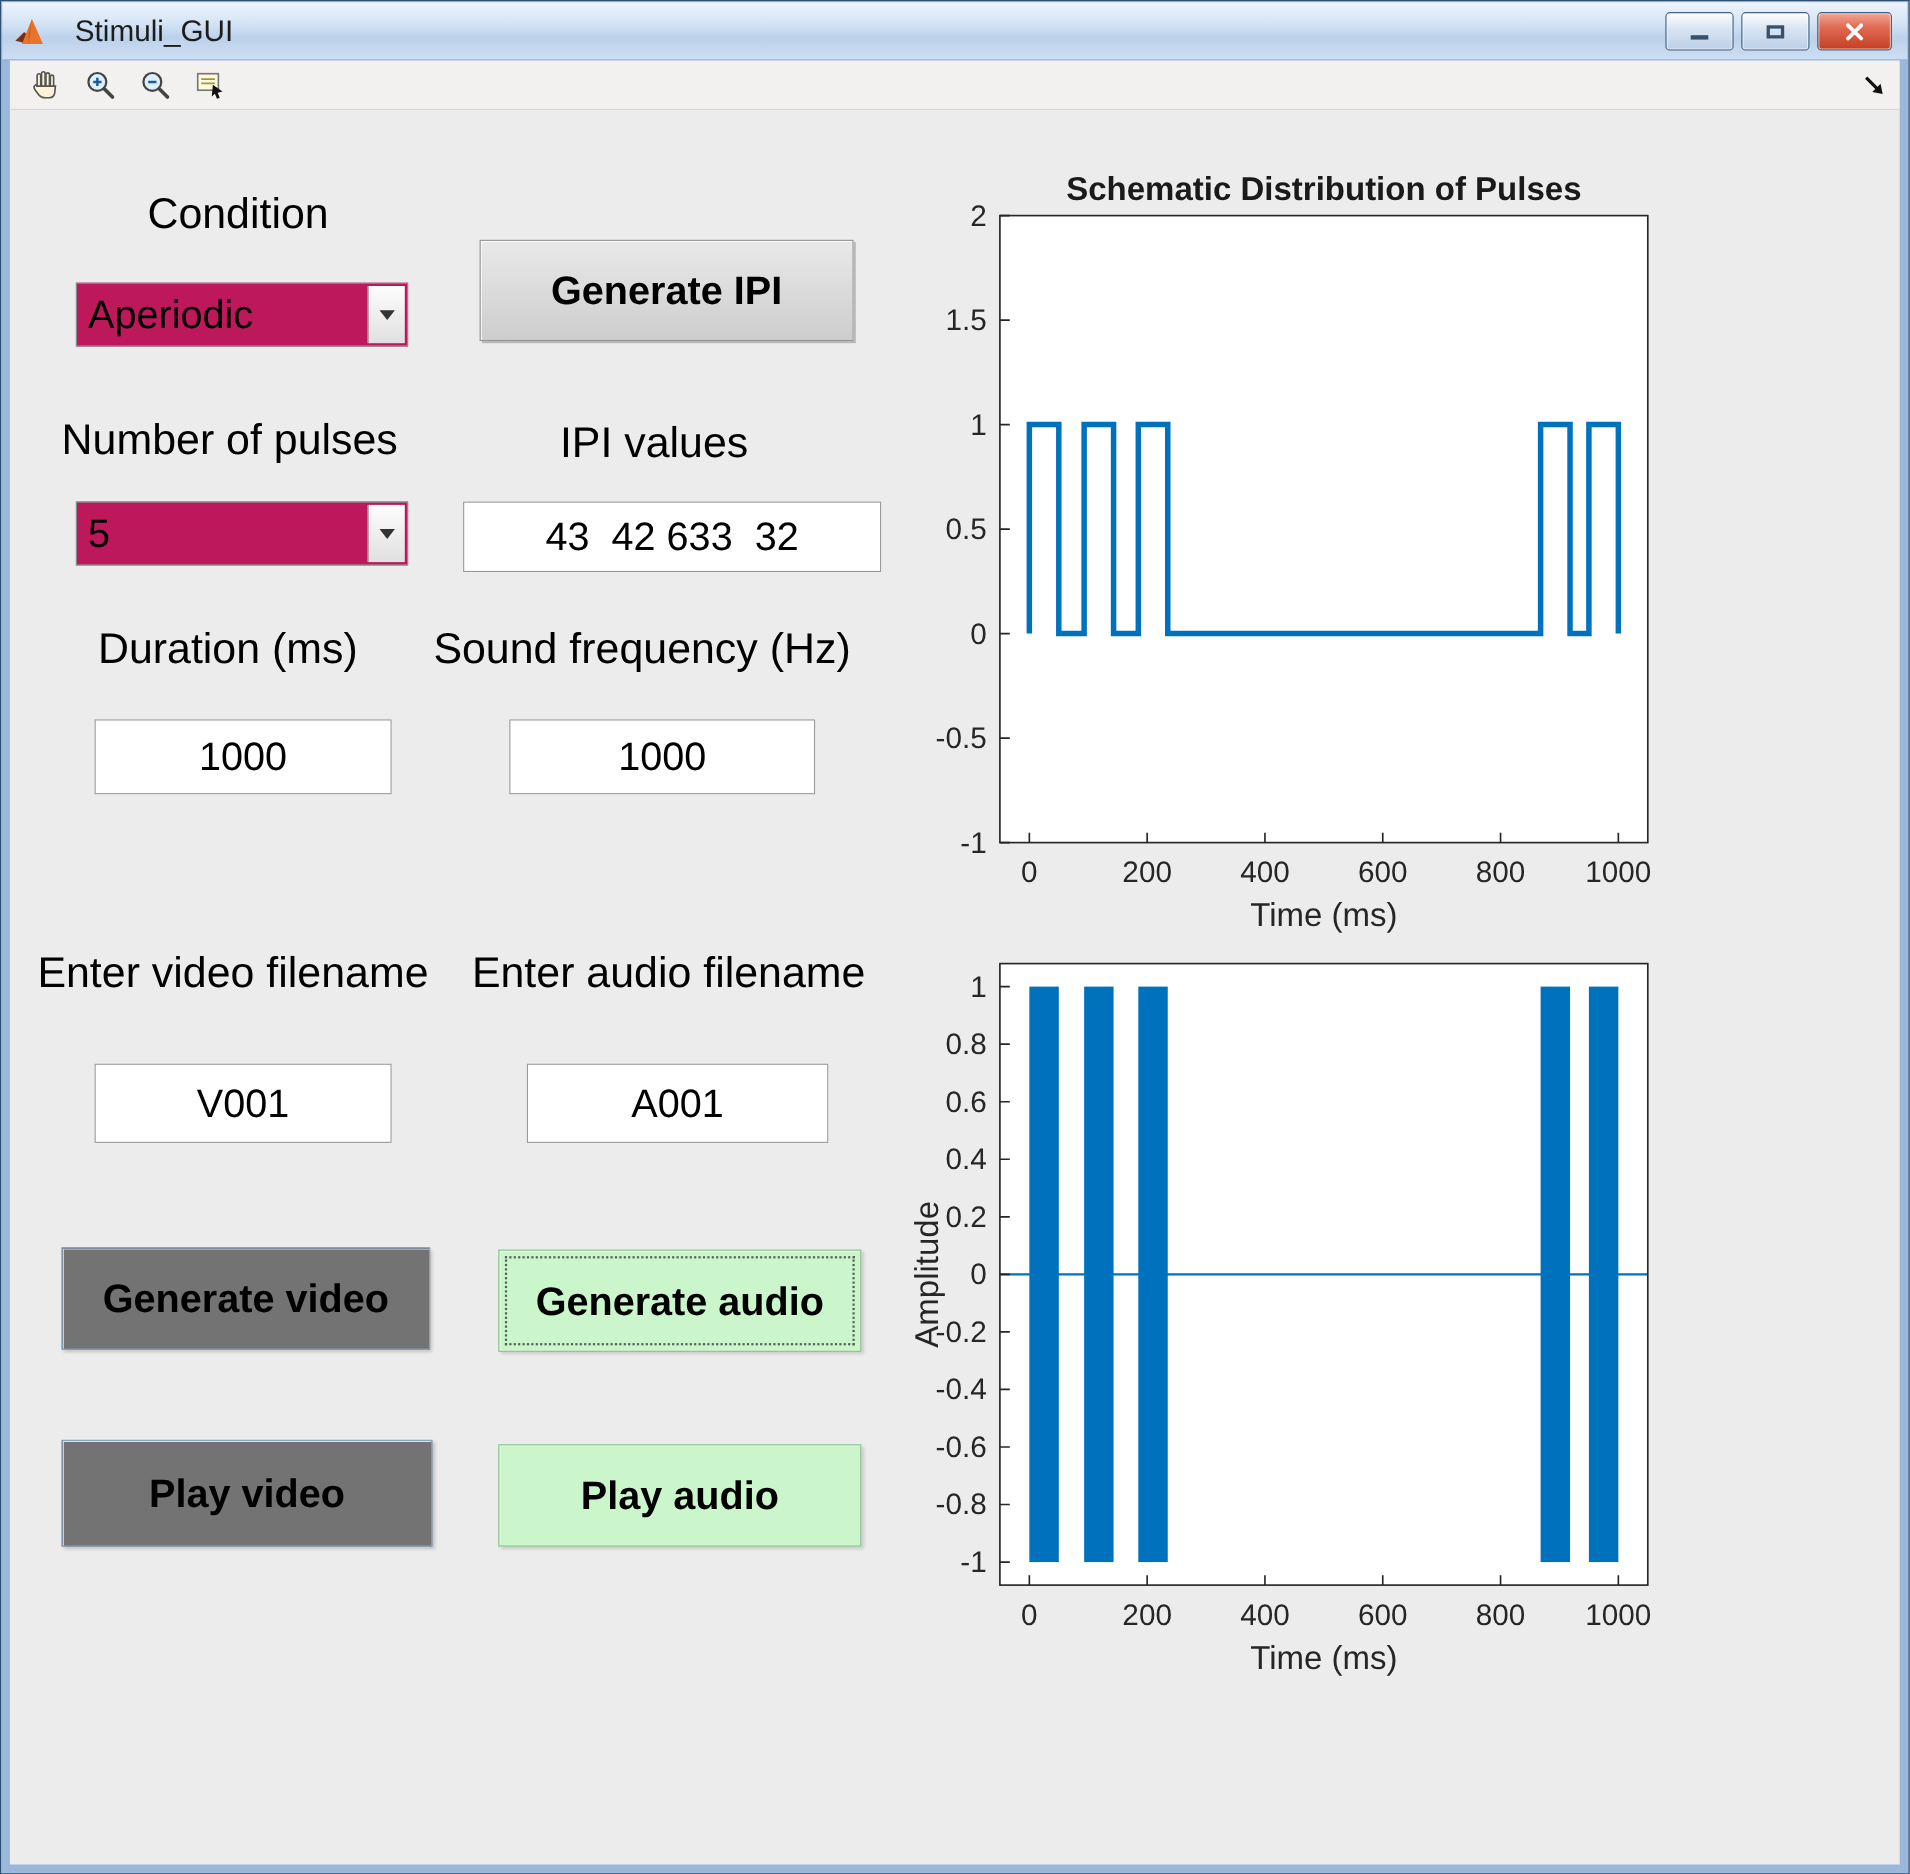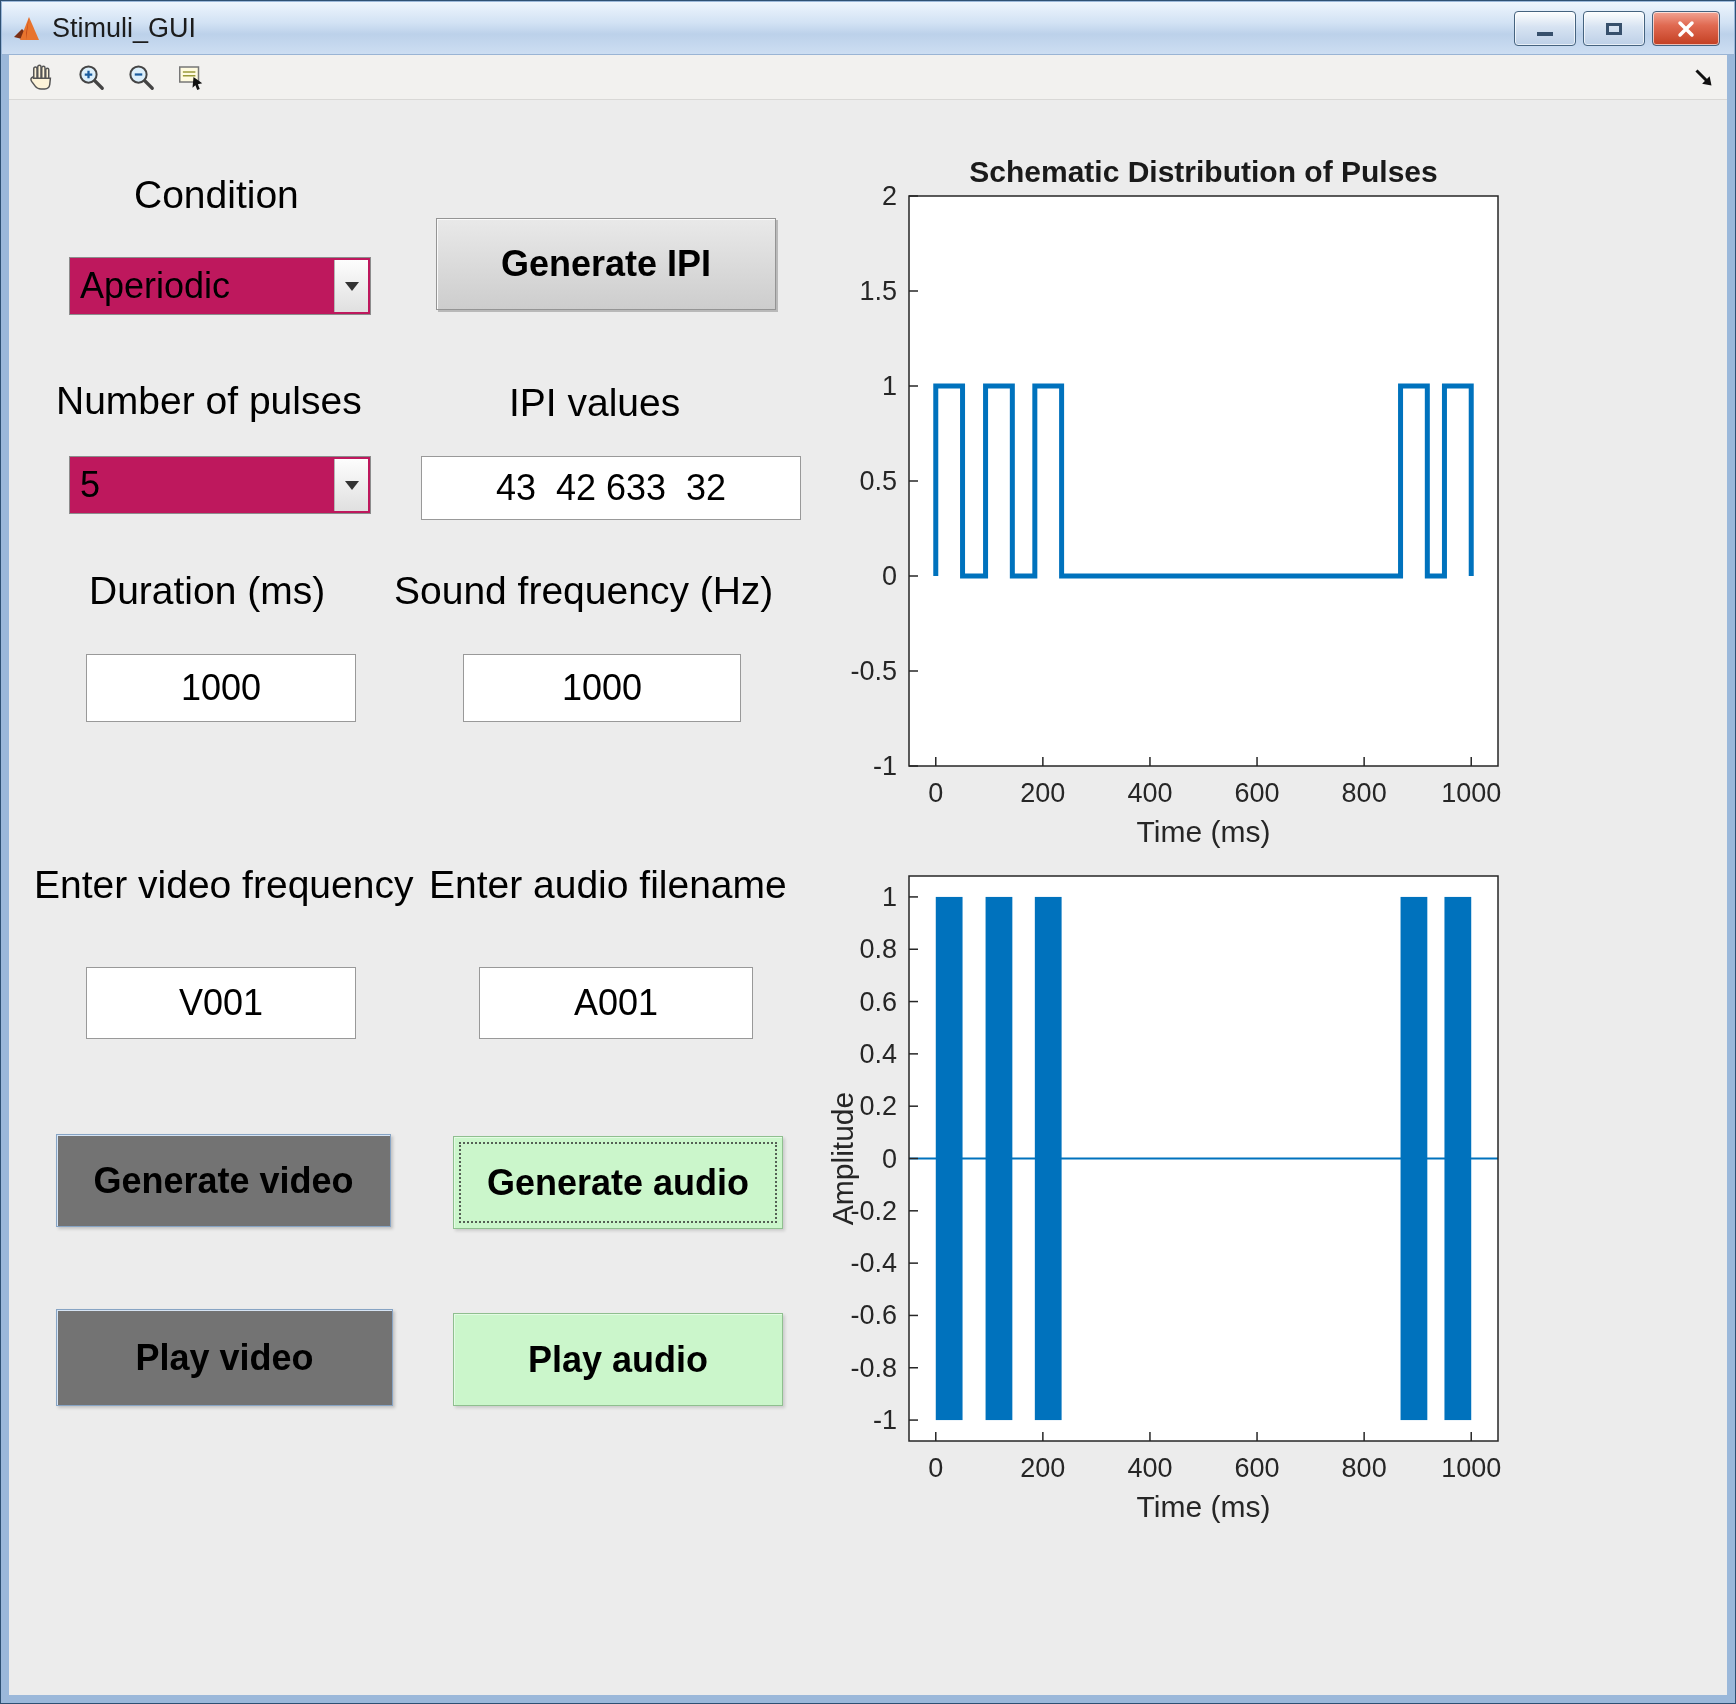--- a/index.html
+++ b/index.html
@@ -10,21 +10,21 @@
     font-family:"Liberation Sans","DejaVu Sans",sans-serif;
     overflow:hidden;
   }
   .titlebar{
     position:absolute;left:1px;right:1px;top:1px;height:53px;
     background:linear-gradient(#eef5fd,#d2e2f4 40%,#bcd1ea 62%,#cddef2);
     border-bottom:1px solid #9ab4d4;
     display:flex;align-items:center;
   }
   .app-icon{margin-left:10px;display:flex;align-items:center;}
-  .title{font-size:27px;color:#1c1c1c;margin-left:10px;}
+  .title{font-size:27px;color:#1c1c1c;margin-left:26px;}
   .win-buttons{position:absolute;right:14px;top:9px;display:flex;gap:7px;}
   .winbtn{
     width:62px;height:35px;border:1px solid #45637f;border-radius:4px;
     background:linear-gradient(#fdfefe,#d7e3f2 45%,#bdd0e7);
     box-shadow:inset 0 0 0 1px rgba(255,255,255,.65);
     display:flex;align-items:center;justify-content:center;
   }
   .winbtn.close{width:68px;background:linear-gradient(#f2a493,#e06a52 40%,#c33f22);}
   .glyph-min{width:16px;height:4px;background:#37506c;margin-top:10px;}
   .glyph-max{width:16px;height:12px;border:3px solid #37506c;background:transparent;}
@@ -158,21 +158,21 @@
   </div>
 
   <input class="field" style="left: 420px; top: 455px; width: 380px; height: 64px;" value="43  42 633  32">
 
   <div class="label" style="left:88px;top:568px;">Duration (ms)</div>
   <div class="label" style="left:393px;top:568px;">Sound frequency (Hz)</div>
 
   <input class="field" style="left: 85px; top: 653px; width: 270px; height: 68px;" value="1000">
   <input class="field" style="left: 462px; top: 653px; width: 278px; height: 68px;" value="1000">
 
-  <div class="label" style="left:33px;top:862px;">Enter video frequency</div>
+  <div class="label" style="left:33px;top:862px;">Enter video filename</div>
   <div class="label" style="left:428px;top:862px;">Enter audio filename</div>
 
   <input class="field" style="left: 85px; top: 966px; width: 270px; height: 72px;" value="V001">
   <input class="field" style="left: 478px; top: 966px; width: 274px; height: 72px;" value="A001">
 
   <div class="btn btn-blue" style="left:55px;top:1133px;width:335px;height:93px;">Generate video</div>
   <div class="btn btn-green focus-dotted" style="left:452px;top:1135px;width:330px;height:93px;">Generate audio</div>
   <div class="btn btn-blue" style="left:55px;top:1308px;width:337px;height:97px;">Play video</div>
   <div class="btn btn-green" style="left:452px;top:1312px;width:330px;height:93px;">Play audio</div>
 

